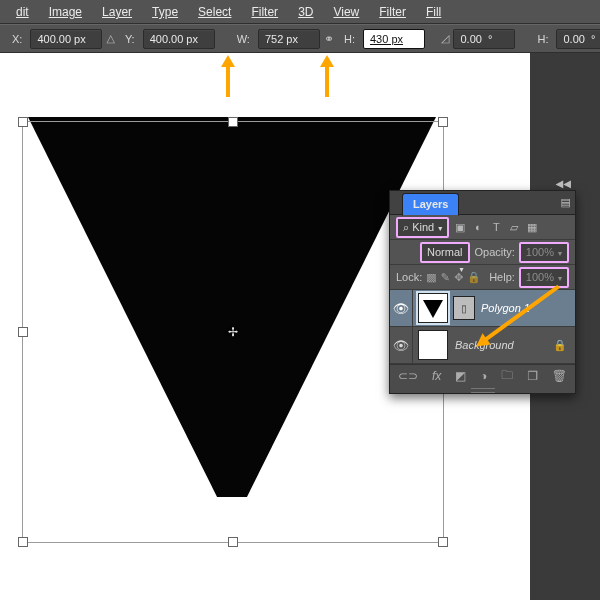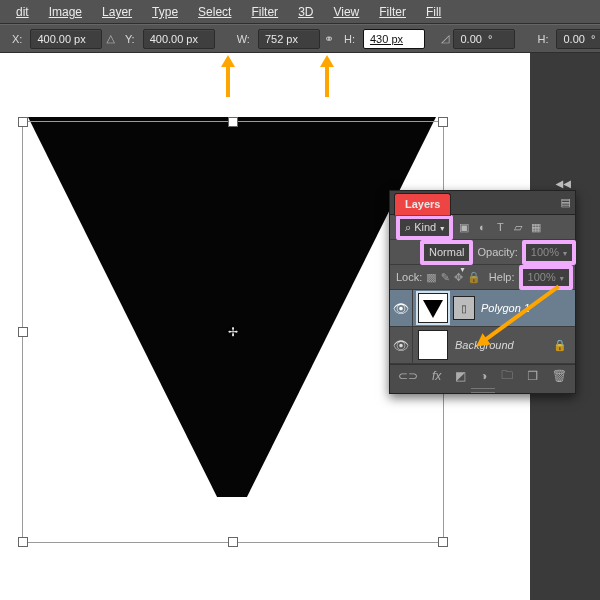--- a/index.html
+++ b/index.html
@@ -47,29 +47,29 @@
 
   .center-cross { position:absolute; left:calc(50% - 6px); top:calc(50% - 6px); width:12px; height:12px;
                   color:#e8e8e8; text-shadow:0 0 3px #000; font-size:12px; line-height:12px; text-align:center; }
 
   .triangle-svg { position:absolute; left:12px; top:4px; }
 
   
   .layers { position:absolute; right:24px; top:190px; width:185px; background:#535353;
             border:1px solid #222; box-shadow:0 4px 10px rgba(0,0,0,.55); color:#d9d9d9; font-size:11px; }
   .layers .tabs { position:relative; height:23px; background:#424242; border-bottom:1px solid #222;}
-  .layers .tab  { position:absolute; left:4px; top:2px; height:21px; padding:0 10px; line-height:21px;
-                  background:#ef4444; border:1px solid #222; border-bottom:1px solid #535353;
+  .layers .tab  { position:absolute; left:12px; top:2px; height:21px; padding:0 10px; line-height:21px;
+                  background:#3b82f6; border:1px solid #222; border-bottom:1px solid #535353;
                   border-radius:3px 3px 0 0; font-weight:bold; color:#e9e9e9; }
   .layers .flymenu { position:absolute; right:4px; top:5px; opacity:.8; }
   .layers .fold   { position:absolute; right:4px; top:-13px; color:#bbb; font-size:10px;}
 
   .layers .bar { display:flex; align-items:center; height:24px; padding:0 6px; gap:4px;
                  border-bottom:1px solid #3b3b3b; }
-  .ctl { background:#3f3f3f; border:4px solid #f0abfc; height:17px; line-height:17px; padding:0 5px;
+  .ctl { background:#3f3f3f; border:2px solid #f0abfc; height:17px; line-height:17px; padding:0 5px;
          border-radius:2px; }
   .ctl.grow { flex:1;margin-left:24px; }
   .ctl.disabled { color:#8c8c8c; }
   .micon { opacity:.75; width:14px; text-align:center; font-size:11px; }
   .lockrow .micon { opacity:.55; }
   .layers .bar .lab { color:#c7c7c7;text-align:center; }
 
   .lyrlist { }
   .lyr { display:flex; align-items:center; height:36px; border-bottom:1px solid #3b3b3b; }
   .lyr.sel { background:#6b7e8f; color:#fff; }

